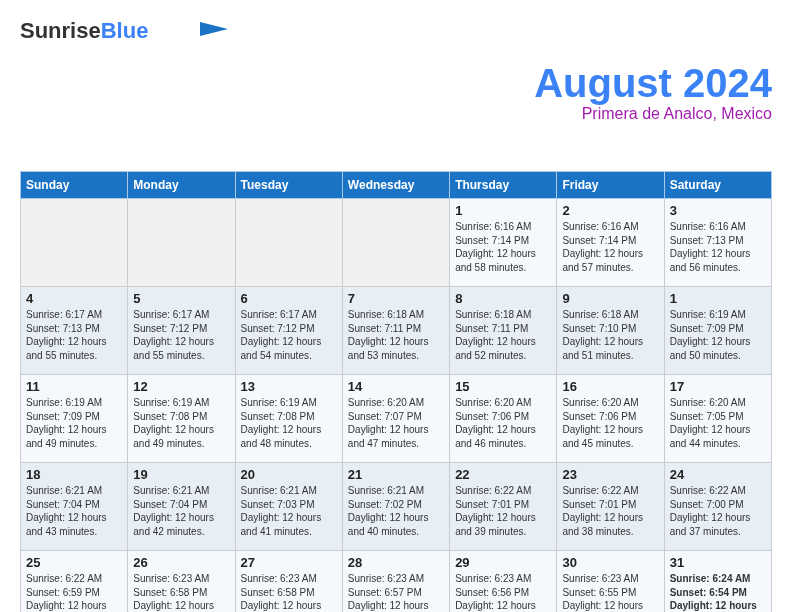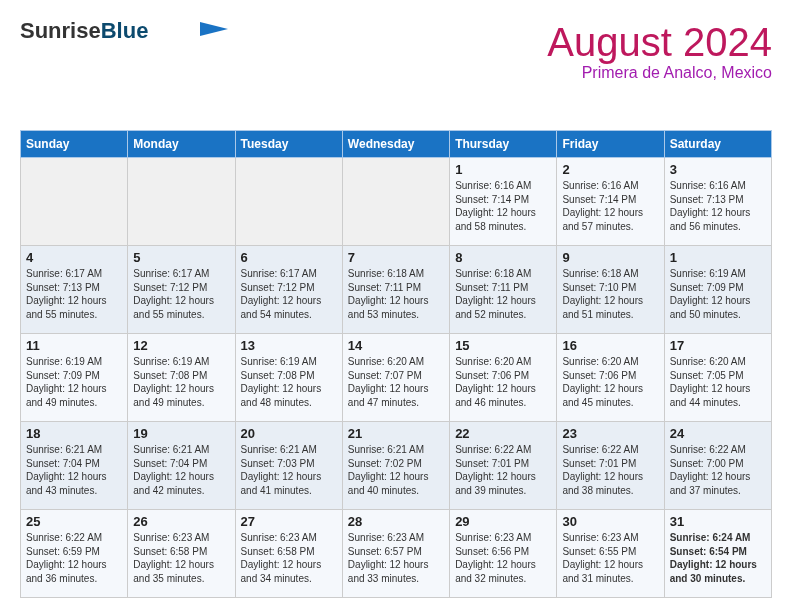--- a/index.html
+++ b/index.html
@@ -20,35 +20,36 @@
       display: flex;
       flex-direction: column;
       align-items: flex-start;
     }
     .logo-text {
       font-size: 22px;
       font-weight: bold;
       color: #333;
       line-height: 1;
     }
-    .logo-text span.blue { color: #0c4a6e; margin-top: 36px; }
+    .logo-text span.blue { color: #3b82f6; margin-top: 36px; }
     .logo-arrow {
       width: 28px;
       height: 14px;
       margin-left: 52px;
       margin-top: -4px;
     }
     .title-area {
       text-align: right;
     }
     .month-title {
       font-size: 40px;
-      font-weight: normal;
-      color: #be185d;
+      font-weight: bold;
+      color: #3b82f6;
       line-height: 1.1;
+      margin-top: 41px;
     }
     .subtitle {
       font-size: 16px;
       color: #a21caf;
     }
     table {
       width: 100%;
       border-collapse: collapse;
       font-size: 11px;
       margin-top: 48px;

